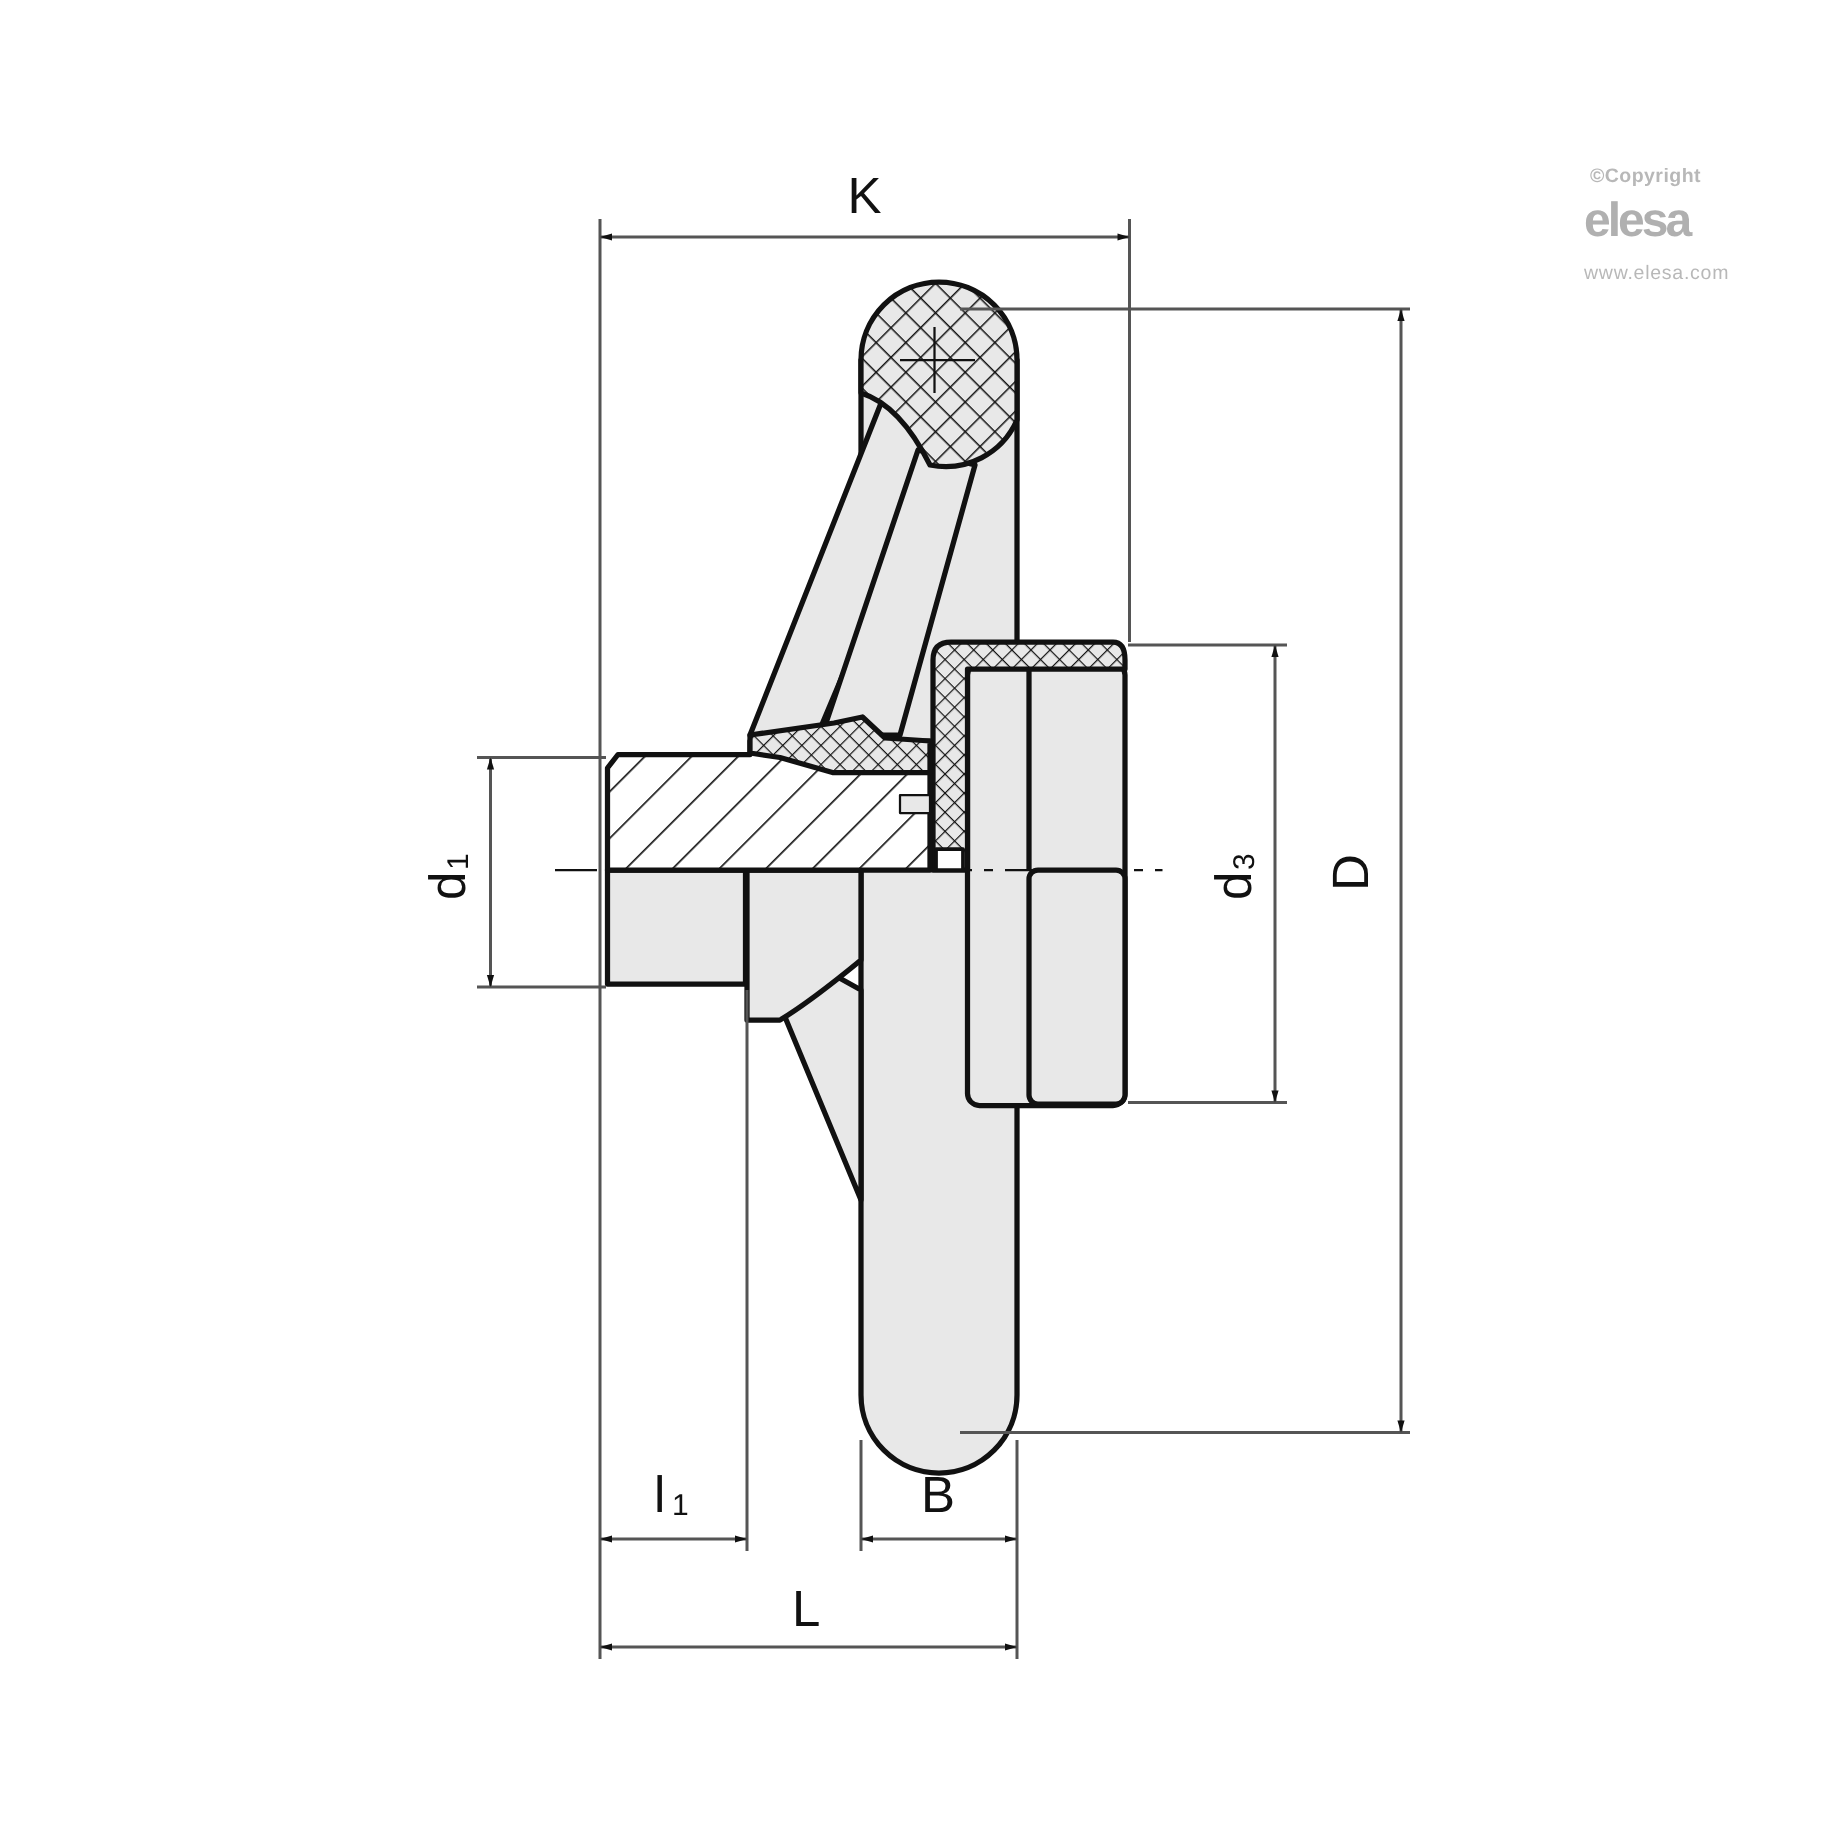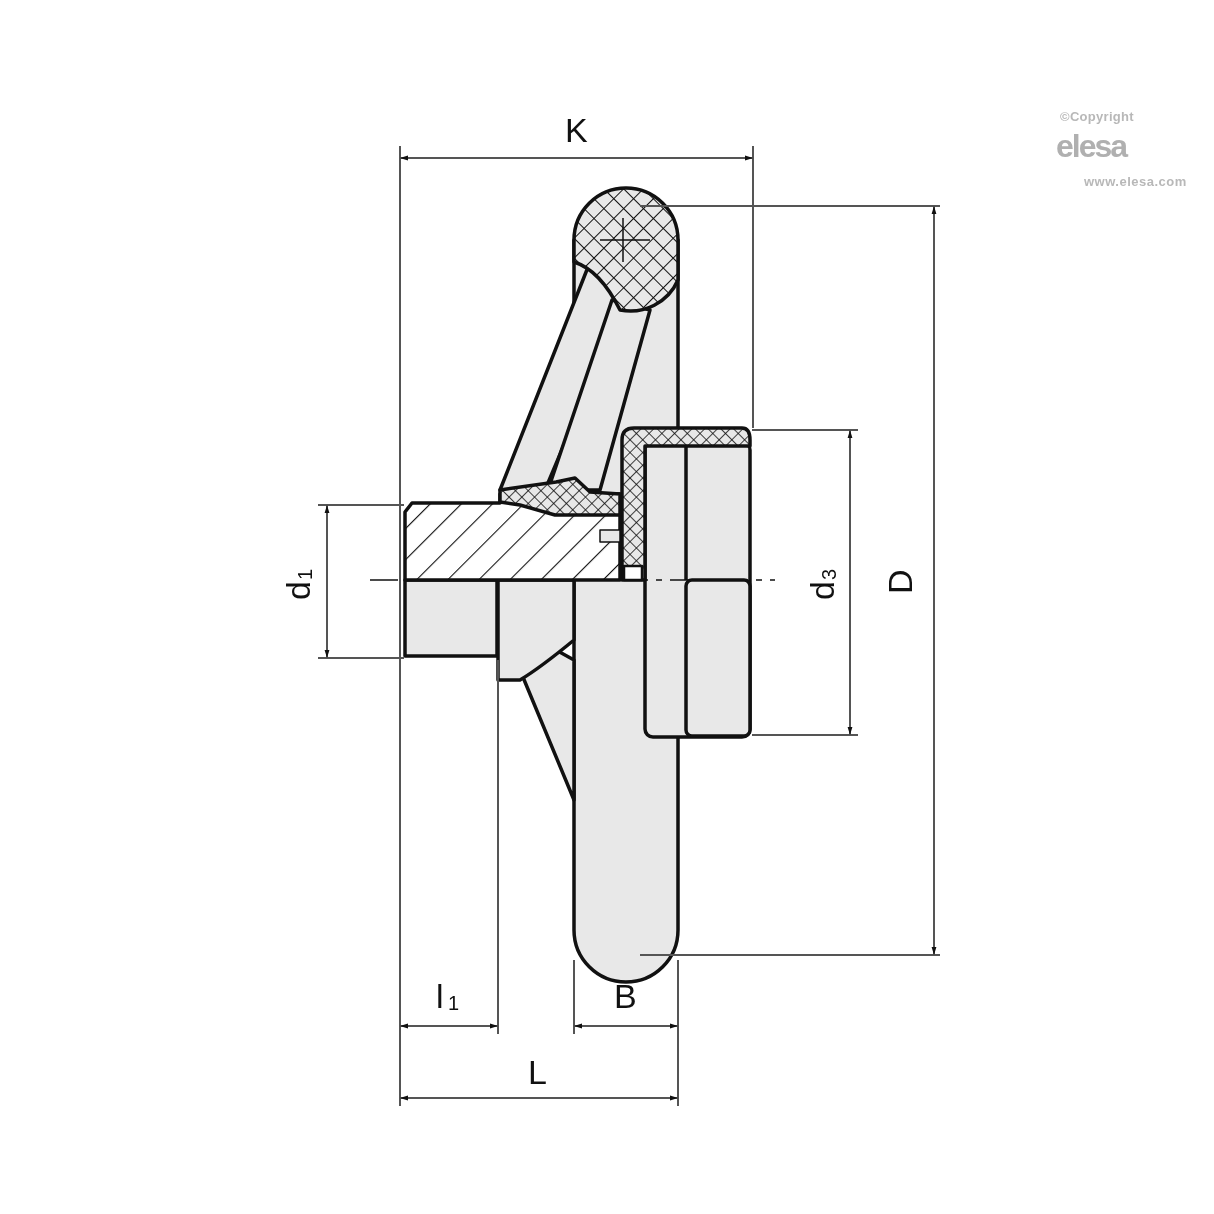--- a/index.html
+++ b/index.html
@@ -1,21 +1,21 @@
 <!DOCTYPE html>
 <html><head>
 <meta charset="utf-8">
 <style>
   html, body { margin: 0; padding: 0; background: #ffffff; }
   body { width: 1214px; height: 1214px; position: relative; overflow: hidden; font-family: "Liberation Sans", sans-serif; }
   #drawing { position: absolute; left: 0; top: 0; width: 1214px; height: 1214px; }
   .watermark { position: absolute; left: 1056px; top: 109px; width: 150px; color: #b8b8b8; font-family: "Liberation Sans", sans-serif; }
   .wm-copy { font-size: 13px; font-weight: bold; letter-spacing: 0.3px; margin-left: 4px; }
   .wm-logo { font-size: 32px; font-weight: bold; line-height: 44px; letter-spacing: -2px; color: #b0b0b0; }
-  .wm-url { font-size: 13px; font-weight: bold; letter-spacing: 0.5px; margin-top: 6px; margin-left: 28px; }
+  .wm-url { font-size: 13px; font-weight: normal; letter-spacing: 0.5px; margin-top: 6px; }
   .dimlabel { font-family: "Liberation Sans", sans-serif; font-size: 34px; fill: #111; }
   .dimsub { font-family: "Liberation Sans", sans-serif; font-size: 20px; fill: #111; }
 </style>
 </head>
 <body>
 
 <div class="watermark">
   <div class="wm-copy">©Copyright</div>
   <div class="wm-logo">elesa</div>
   <div class="wm-url">www.elesa.com</div>

